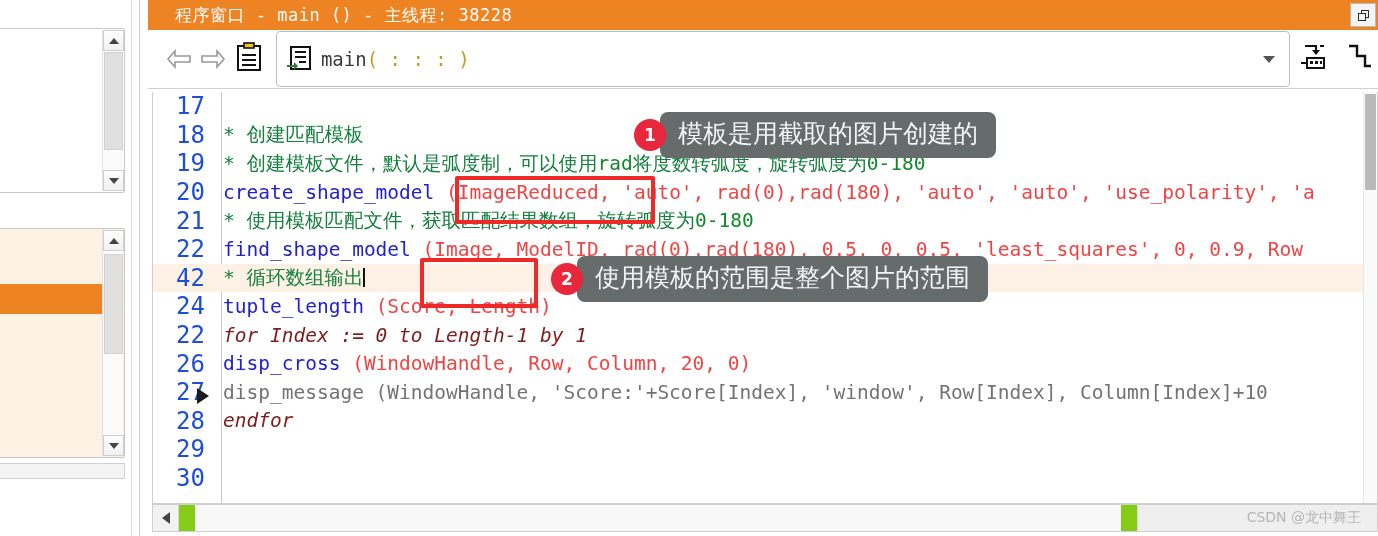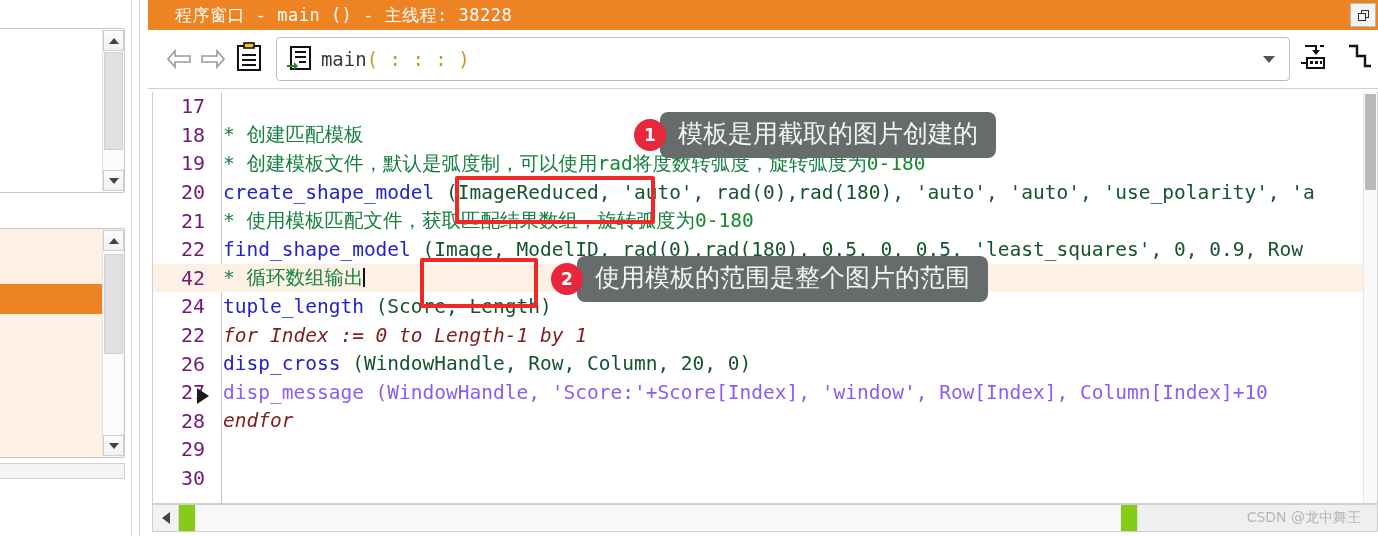--- a/index.html
+++ b/index.html
@@ -69,21 +69,21 @@
 
   
   .toolbar {
     position:absolute; left:0; top:30px; width:1230px; height:58px;
     background:#ffffff; display:flex; align-items:center; padding-left:14px;
   }
   .tb-arrow { width:34px; height:34px; display:flex; align-items:center; justify-content:center; }
   .tb-arrow svg { display:block; }
   .tb-clip { width:38px; height:40px; display:flex; align-items:center; justify-content:center; }
   .combo {
-    margin-left:8px; width:1015px; height:44px; background:#ffffff;
+    margin-left:8px; width:1015px; height:56px; background:#ffffff;
     border:1px solid #bdbdbd; border-radius:4px; display:flex; align-items:center;
     box-shadow: inset 0 1px 0 #fff;
   }
   .combo-icon { width:34px; height:30px; margin-left:6px; display:flex; align-items:center; justify-content:center; }
   .combo-text {
     font-family:"DejaVu Sans Mono","Liberation Mono",monospace; font-size:19px; color:#3a3a3a; margin-left:4px;
   }
   .combo-text .paren { color:#c79b22; }
   .combo-arrow { margin-left:auto; margin-right:14px; width:0;height:0;
     border-left:6px solid transparent;border-right:6px solid transparent;border-top:7px solid #555; }
@@ -96,33 +96,33 @@
     position:absolute; left:4px; top:92px; width:1226px; height:412px;
     background:#ffffff; border:1px solid #cfcfcf; border-top:none; overflow:hidden;
   }
   .code-area { position:absolute; left:0; top:0; right:0; bottom:0; overflow:hidden; }
   .line {
     position:relative; height:28.6px; display:flex; align-items:center; white-space:nowrap;
   }
   .line.hl { background:#fdf1e6; }
   .gutter {
     width:60px; min-width:60px; text-align:right; padding-right:8px;
-    color:#701a75; font-family:"DejaVu Sans Mono","Liberation Mono",monospace; font-size:20px;
+    color:#1d4ed8; font-family:"DejaVu Sans Mono","Liberation Mono",monospace; font-size:24px;
   }
   .gutter-rule { position:absolute; left:68px; top:0; bottom:0; width:1px; background:#c6c6c6; }
   .code {
     font-family:"DejaVu Sans Mono","Liberation Mono",monospace; font-size:19.5px;
     padding-left:10px; letter-spacing:0px;
   }
   .cm { color:#15803d; }
   .cm2 { color:#108a2a; }
   .fn { color:#2222cc;text-align:center; }
-  .pn { color:#14532d; }
+  .pn { color:#ef4444; }
   .kw { color:#7f1d1d;font-style:italic; }
-  .id { color:#8b5cf6;margin-top:20px; }
+  .id { color:#737373;margin-top:20px; }
   .caret { display:inline-block; width:1.5px; height:19px; background:#111; vertical-align:-3px; }
 
   .exec-marker {
     position:absolute; left:44px; top:296px; width:0; height:0;
     border-top:8px solid transparent; border-bottom:8px solid transparent; border-left:12px solid #1b1b1b;
   }
 
   
   .edit-vscroll {
     position:absolute; right:0; top:0; bottom:0; width:14px; background:#fafafa; border-left:1px solid #e6e6e6;

